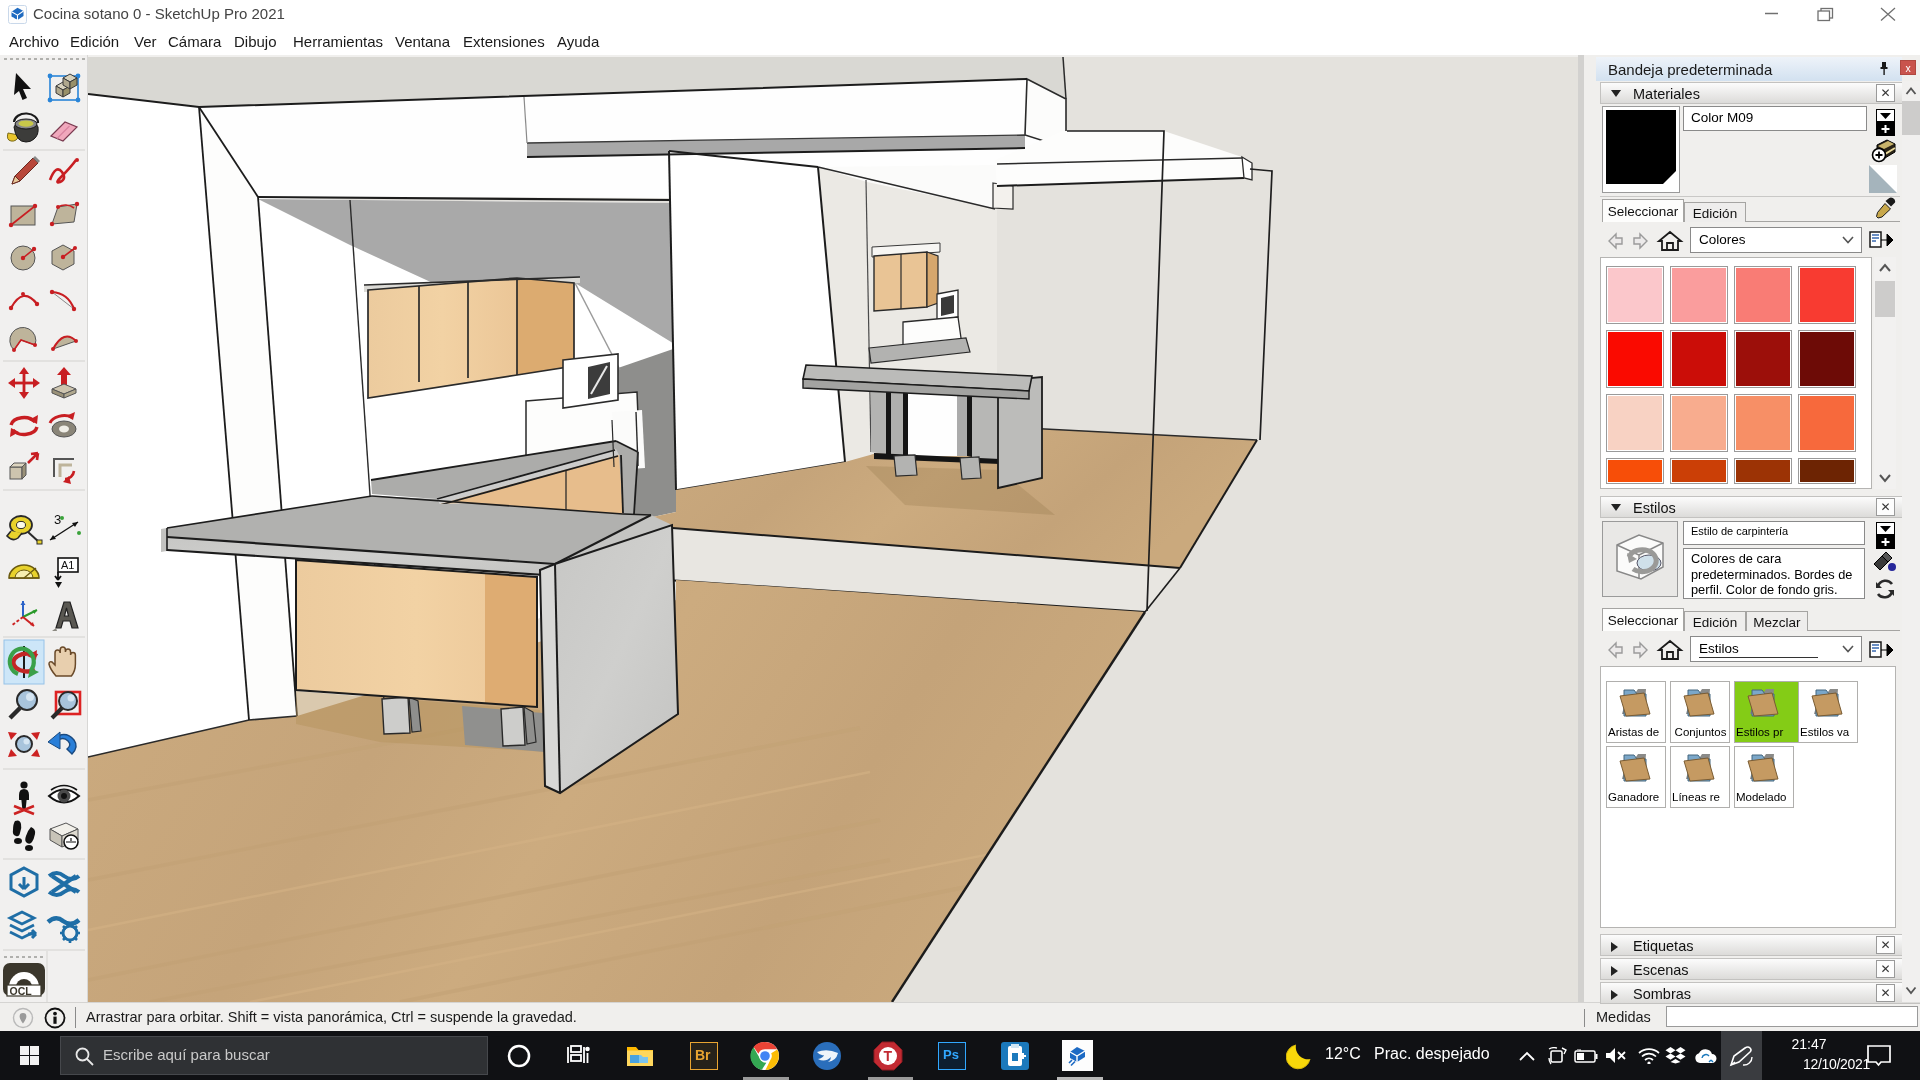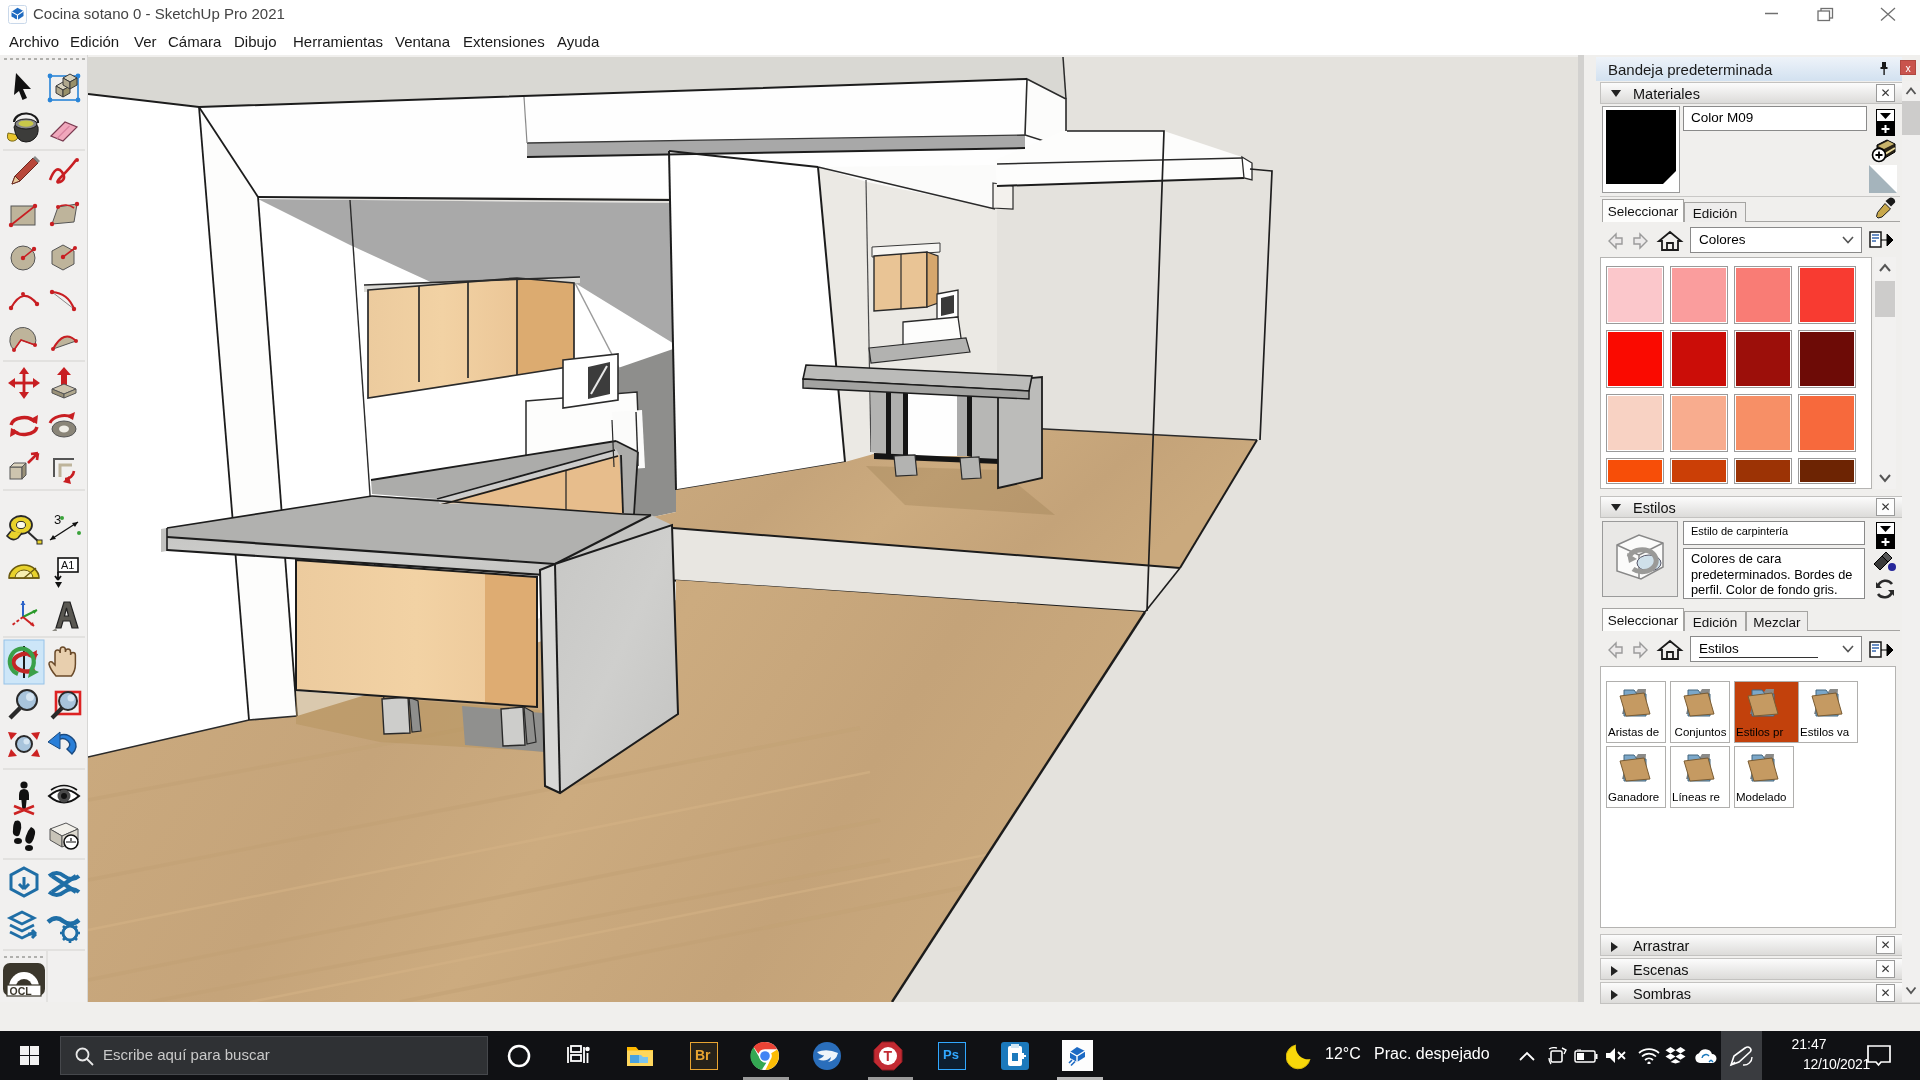--- a/index.html
+++ b/index.html
@@ -61,20 +61,36 @@
     <span style="left:70px">Edición</span>
     <span style="left:134px">Ver</span>
     <span style="left:168px">Cámara</span>
     <span style="left:234px">Dibujo</span>
     <span style="left:293px">Herramientas</span>
     <span style="left:395px">Ventana</span>
     <span style="left:463px">Extensiones</span>
     <span style="left:557px">Ayuda</span>
   </div>
 
+  <div id="statusbar">
+    <svg style="position:absolute;left:10px;top:3px" width="64" height="24" viewBox="0 0 64 24">
+
+      <circle cx="13" cy="12" r="9.5" fill="none" stroke="#b9b9b9" stroke-width="1.4"></circle>
+      <path d="M13 7 a3.4 3.4 0 0 1 3.4 3.4 c0 2.6 -3.4 7 -3.4 7 c0 0 -3.4 -4.4 -3.4 -7 A3.4 3.4 0 0 1 13 7 Z" fill="#9a9a9a"></path>
+
+      <circle cx="45" cy="12" r="9.5" fill="none" stroke="#111" stroke-width="1.8"></circle>
+      <circle cx="45" cy="7.6" r="1.9" fill="#111"></circle>
+      <path d="M43.4 10.6 h3.2 v7.2 h-3.2 Z" fill="#111"></path>
+    </svg>
+    <div style="position:absolute;left:75px;top:4px;width:1px;height:21px;background:#8a8a8a"></div>
+    <div class="txt">Arrastrar para orbitar. Shift = vista panorámica, Ctrl = suspende la gravedad.</div>
+    <div style="position:absolute;left:1584px;top:6px;width:1px;height:18px;background:#8a8a8a"></div>
+      <div id="medidas">Medidas</div>
+    <div id="medinput"></div>
+  </div>
 
   <div id="taskbar">
 
     <svg style="position:absolute;left:20px;top:15px" width="19" height="19" viewBox="0 0 19 19">
         <g fill="#f2f2f2">
           <rect x="0" y="0" width="9" height="9"></rect>
           <rect x="10" y="0" width="9" height="9"></rect>
           <rect x="0" y="10" width="9" height="9"></rect>
           <rect x="10" y="10" width="9" height="9"></rect>
         </g>
@@ -888,21 +904,21 @@
           <div style="position:absolute;left:0px;top:44px;width:58px;overflow:hidden;white-space:nowrap;font-size:11.5px;text-align:left;padding-left:1px">Aristas de</div>
         </div>
       <div style="position:absolute;left:74px;top:626px;width:60px;height:62px;background:#fff;border:1px solid #b0afad">
           <div style="position:absolute;left:9px;top:2px"><svg width="40" height="34" viewBox="0 0 40 34">
               <path d="M6 30 L12 8 L20 8 L22 5 L30 5 L28 30 Z" fill="#8a8a88"></path>
               <path d="M8 6 h10 l3 4 h9 v22 H8 Z" fill="#7ba7c9" stroke="#44677f" stroke-width="1"></path>
               <path d="M4 12 L28 9 L34 30 L10 32 Z" fill="#c59a62" stroke="#7a5c33" stroke-width="1"></path>
             </svg></div>
           <div style="position:absolute;left:0px;top:44px;width:58px;overflow:hidden;white-space:nowrap;font-size:11.5px;text-align:center;padding-left:1px">Conjuntos</div>
         </div>
-      <div style="position:absolute;left:138px;top:626px;width:73px;height:62px;background:#c2410c;border:1px solid #b0afad">
+      <div style="position:absolute;left:138px;top:626px;width:73px;height:62px;background:#84cc16;border:1px solid #b0afad">
           <div style="position:absolute;left:9px;top:2px"><svg width="40" height="34" viewBox="0 0 40 34">
               <path d="M6 30 L12 8 L20 8 L22 5 L30 5 L28 30 Z" fill="#8a8a88"></path>
               <path d="M8 6 h10 l3 4 h9 v22 H8 Z" fill="#7ba7c9" stroke="#44677f" stroke-width="1"></path>
               <path d="M4 12 L28 9 L34 30 L10 32 Z" fill="#c59a62" stroke="#7a5c33" stroke-width="1"></path>
             </svg></div>
           <div style="position:absolute;left:0px;top:44px;width:58px;overflow:hidden;white-space:nowrap;font-size:11.5px;text-align:left;padding-left:1px">Estilos pr</div>
         </div>
       <div style="position:absolute;left:202px;top:626px;width:60px;height:62px;background:#fff;border:1px solid #b0afad">
           <div style="position:absolute;left:9px;top:2px"><svg width="40" height="34" viewBox="0 0 40 34">
               <path d="M6 30 L12 8 L20 8 L22 5 L30 5 L28 30 Z" fill="#8a8a88"></path>
@@ -932,21 +948,21 @@
               <path d="M6 30 L12 8 L20 8 L22 5 L30 5 L28 30 Z" fill="#8a8a88"></path>
               <path d="M8 6 h10 l3 4 h9 v22 H8 Z" fill="#7ba7c9" stroke="#44677f" stroke-width="1"></path>
               <path d="M4 12 L28 9 L34 30 L10 32 Z" fill="#c59a62" stroke="#7a5c33" stroke-width="1"></path>
             </svg></div>
           <div style="position:absolute;left:0px;top:44px;width:58px;overflow:hidden;white-space:nowrap;font-size:11.5px;text-align:left;padding-left:1px">Modelado</div>
         </div>
     </div>
 
     <div class="sechdr" style="top:879px">
         <span class="tri" style="border-top:5px solid transparent;border-bottom:5px solid transparent;border-left:7px solid #222"></span>
-        <span style="position:absolute;left:32px;top:3px">Arrastrar</span>
+        <span style="position:absolute;left:32px;top:3px">Etiquetas</span>
       </div>
     <div class="xbtn" style="left:280px;top:881px">✕</div>
     <div class="sechdr" style="top:903px">
         <span class="tri" style="border-top:5px solid transparent;border-bottom:5px solid transparent;border-left:7px solid #222"></span>
         <span style="position:absolute;left:32px;top:3px">Escenas</span>
       </div>
     <div class="xbtn" style="left:280px;top:905px">✕</div>
     <div class="sechdr" style="top:927px">
         <span class="tri" style="border-top:5px solid transparent;border-bottom:5px solid transparent;border-left:7px solid #222"></span>
         <span style="position:absolute;left:32px;top:3px">Sombras</span>

